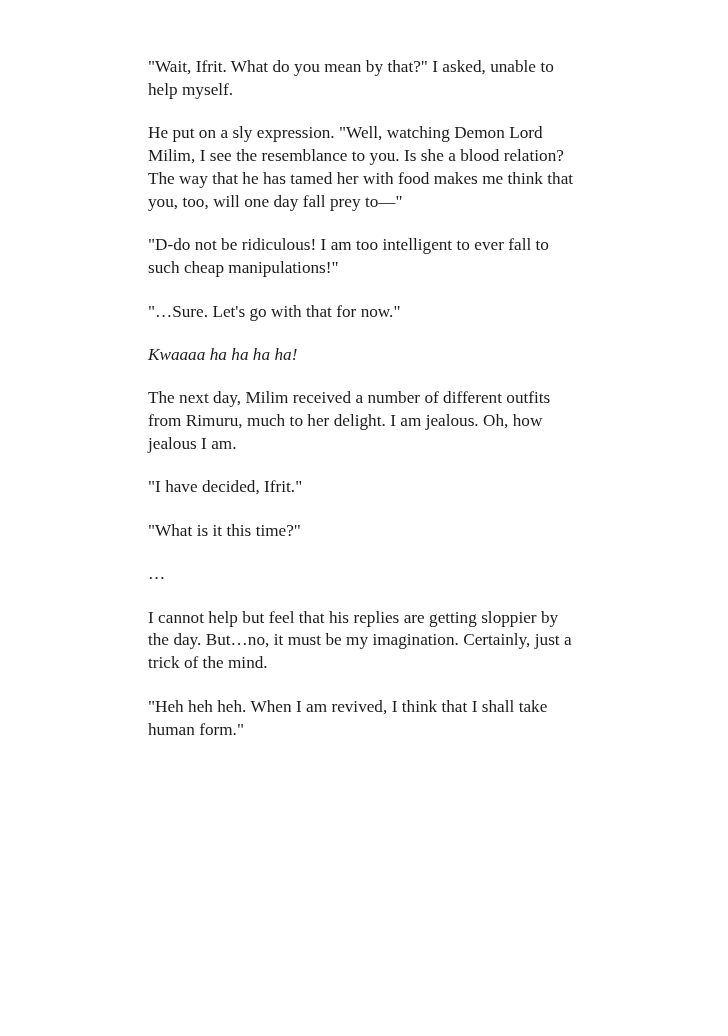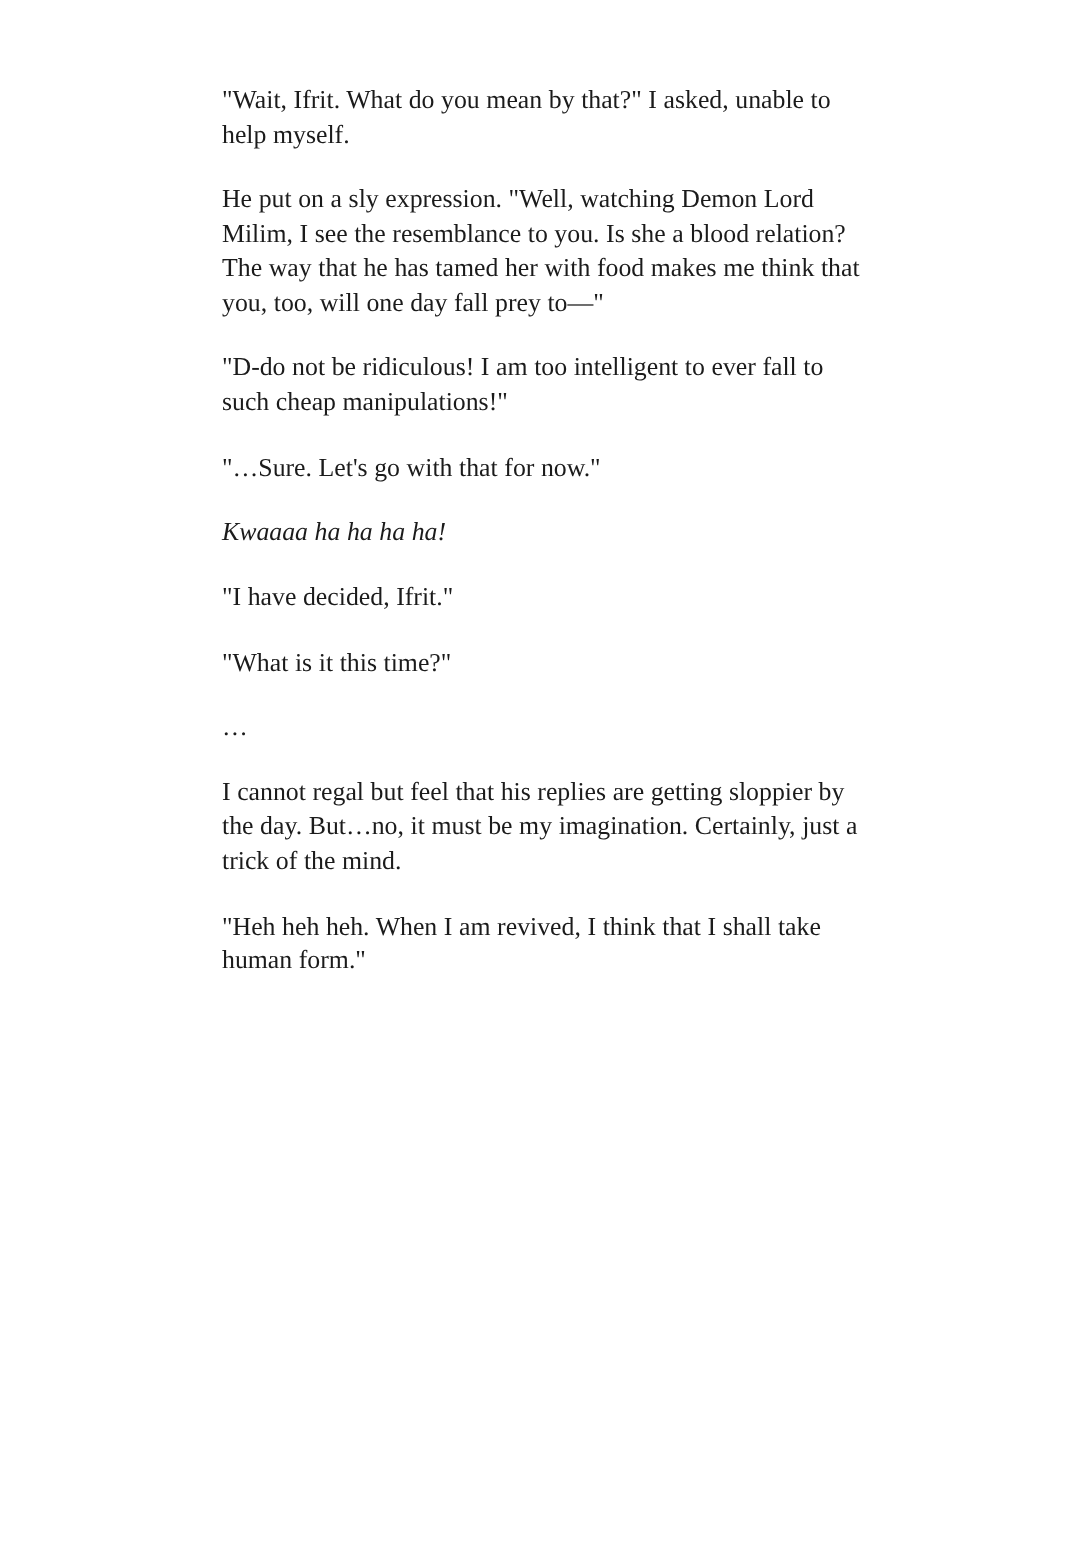--- a/index.html
+++ b/index.html
@@ -43,20 +43,21 @@
 </head>
 <body>
 
 <div class="page">
   <div class="body-text">
     <p class="para">"Wait, Ifrit. What do you mean by that?" I asked, unable to help myself.</p>
     <p class="para">He put on a sly expression. "Well, watching Demon Lord Milim, I see the resemblance to you. Is she a blood relation? The way that he has tamed her with food makes me think that you, too, will one day fall prey to—"</p>
     <p class="para">"D-do not be ridiculous! I am too intelligent to ever fall to such cheap manipulations!"</p>
     <p class="para">"…Sure. Let's go with that for now."</p>
     <p class="para italic">Kwaaaa ha ha ha ha!</p>
+    <p class="para">The next day, Milim received a number of different outfits from Rimuru, much to her delight. I am jealous. Oh, how jealous I am.</p>
     <p class="para">"I have decided, Ifrit."</p>
     <p class="para">"What is it this time?"</p>
     <p class="para">…</p>
-    <p class="para">I cannot regal but feel that his replies are getting sloppier by the day. But…no, it must be my imagination. Certainly, just a trick of the mind.</p>
+    <p class="para">I cannot help but feel that his replies are getting sloppier by the day. But…no, it must be my imagination. Certainly, just a trick of the mind.</p>
     <p class="para">"Heh heh heh. When I am revived, I think that I shall take human form."</p>
 
   </div>
 </div>
 
 </body></html>

